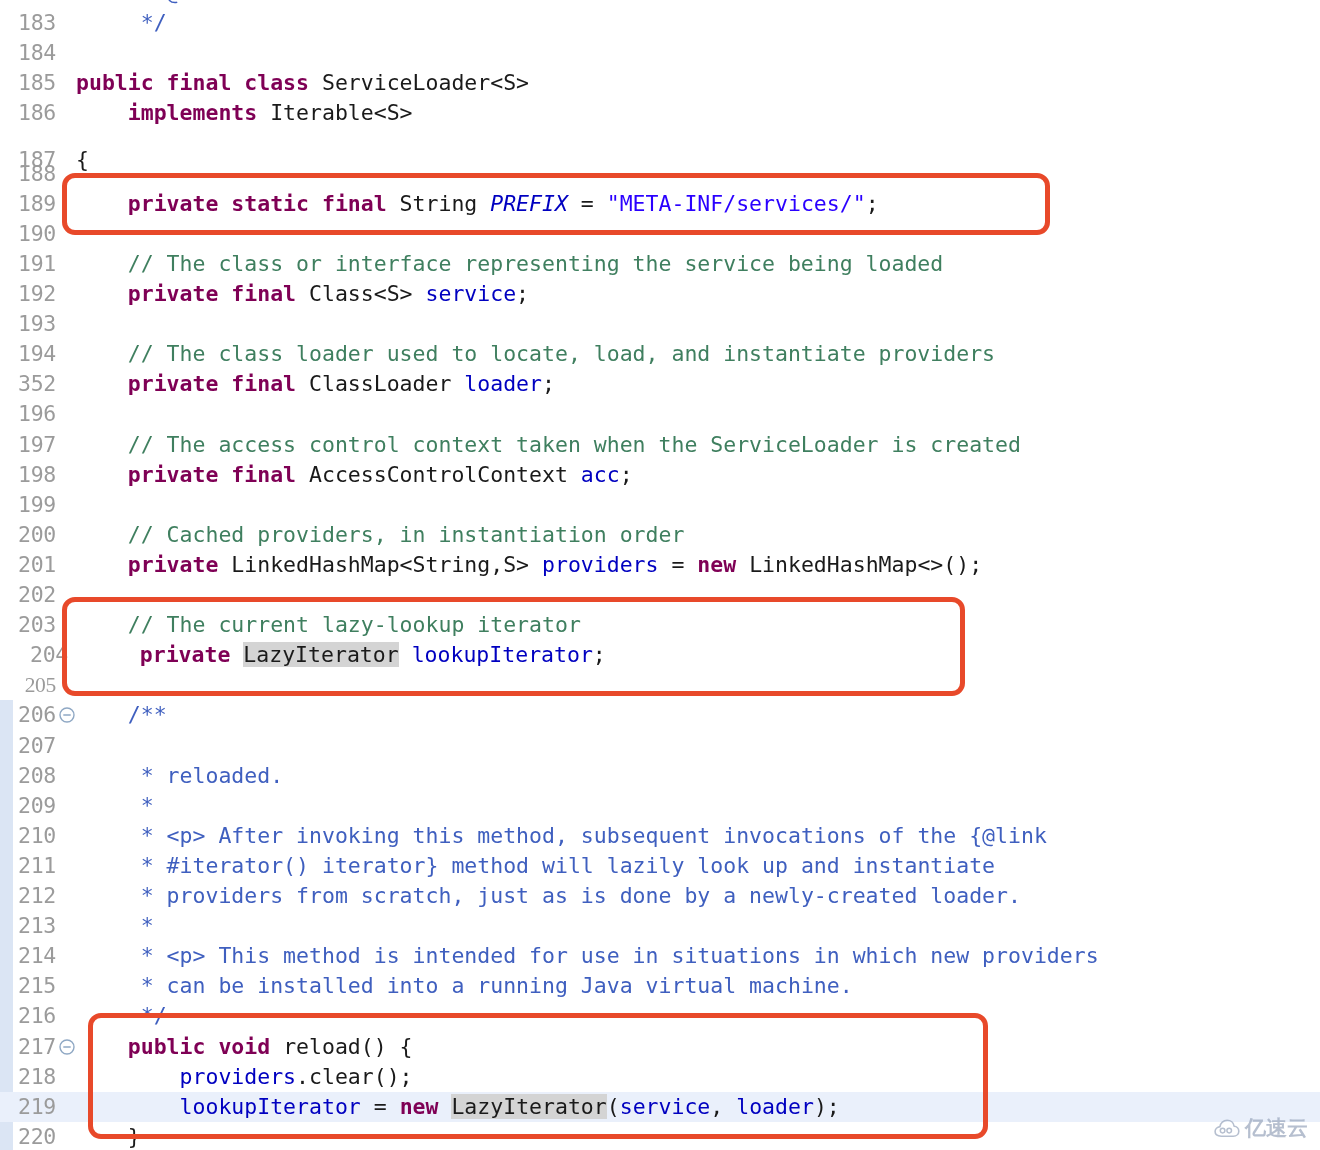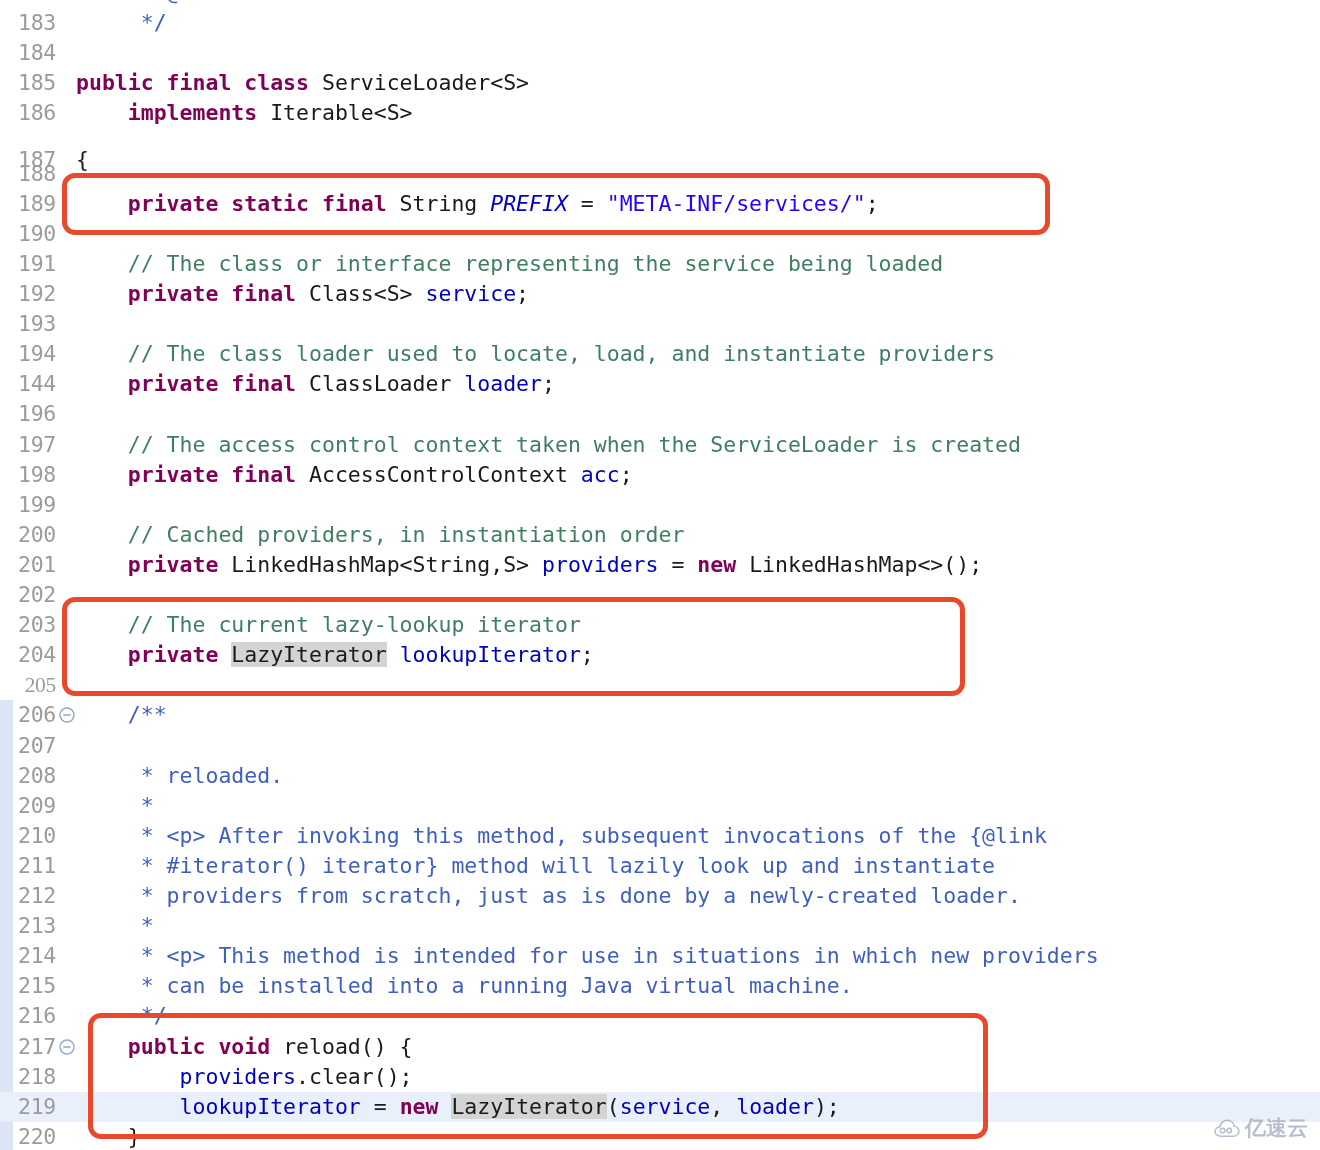--- a/index.html
+++ b/index.html
@@ -130,30 +130,30 @@
       <div class="row" style="position: absolute; left: 0px; width: 1320px; top: 68.3px;"><span class="lineno">185</span><span class="src"><span class="kw">public final class </span><span class="typ">ServiceLoader&lt;S&gt;</span></span></div>
       <div class="row" style="position: absolute; left: 0px; width: 1320px; top: 98.4px;"><span class="lineno">186</span><span class="src"><span class="pun">    </span><span class="kw">implements </span><span class="typ">Iterable&lt;S&gt;</span></span></div>
       <div class="row" style="position: absolute; left: 0px; width: 1144px; top: 145px;"><span class="lineno">187</span><span class="src"><span class="pun">{</span></span></div>
       <div class="row" style="position: absolute; left: 0px; width: 1320px; top: 158.6px;"><span class="lineno">188</span><span class="src"></span></div>
       <div class="row" style="position: absolute; left: 0px; width: 1320px; top: 188.7px;"><span class="lineno">189</span><span class="src"><span class="pun">    </span><span class="kw">private static final </span><span class="typ">String </span><span class="sfld">PREFIX</span><span class="pun"> = </span><span class="str">"META-INF/services/"</span><span class="pun">;</span></span></div>
       <div class="row" style="position: absolute; left: 0px; width: 1320px; top: 218.8px;"><span class="lineno">190</span><span class="src"></span></div>
       <div class="row" style="position: absolute; left: 0px; width: 1320px; top: 248.9px;"><span class="lineno">191</span><span class="src"><span class="pun">    </span><span class="cmt">// The class or interface representing the service being loaded</span></span></div>
       <div class="row" style="position: absolute; left: 0px; width: 1320px; top: 279px;"><span class="lineno">192</span><span class="src"><span class="pun">    </span><span class="kw">private final </span><span class="typ">Class&lt;S&gt; </span><span class="fld">service</span><span class="pun">;</span></span></div>
       <div class="row" style="position: absolute; left: 0px; width: 1320px; top: 309.1px; padding-left: 20px;"><span class="lineno">193</span><span class="src"></span></div>
       <div class="row" style="position: absolute; left: 0px; width: 1320px; top: 339.2px;"><span class="lineno">194</span><span class="src"><span class="pun">    </span><span class="cmt">// The class loader used to locate, load, and instantiate providers</span></span></div>
-      <div class="row" style="position: absolute; left: 0px; width: 1320px; top: 369.3px;"><span class="lineno">144</span><span class="src"><span class="pun">    </span><span class="kw">private final </span><span class="typ">ClassLoader </span><span class="fld">loader</span><span class="pun">;</span></span></div>
+      <div class="row" style="position: absolute; left: 0px; width: 1320px; top: 369.3px;"><span class="lineno">352</span><span class="src"><span class="pun">    </span><span class="kw">private final </span><span class="typ">ClassLoader </span><span class="fld">loader</span><span class="pun">;</span></span></div>
       <div class="row" style="position: absolute; left: 0px; width: 1320px; top: 399.4px;"><span class="lineno">196</span><span class="src"></span></div>
       <div class="row" style="position: absolute; left: 0px; width: 1320px; top: 429.5px;"><span class="lineno">197</span><span class="src"><span class="pun">    </span><span class="cmt">// The access control context taken when the ServiceLoader is created</span></span></div>
       <div class="row" style="position: absolute; left: 0px; width: 1320px; top: 459.6px;"><span class="lineno">198</span><span class="src"><span class="pun">    </span><span class="kw">private final </span><span class="typ">AccessControlContext </span><span class="fld">acc</span><span class="pun">;</span></span></div>
       <div class="row" style="position: absolute; left: 0px; width: 1176px; top: 489.7px;"><span class="lineno">199</span><span class="src"></span></div>
       <div class="row" style="position: absolute; left: 0px; width: 1102px; top: 519.8px;"><span class="lineno">200</span><span class="src"><span class="pun">    </span><span class="cmt">// Cached providers, in instantiation order</span></span></div>
       <div class="row" style="position: absolute; left: 0px; width: 1320px; top: 549.9px;"><span class="lineno">201</span><span class="src"><span class="pun">    </span><span class="kw">private </span><span class="typ">LinkedHashMap&lt;String,S&gt; </span><span class="fld">providers</span><span class="pun"> = </span><span class="kw">new </span><span class="typ">LinkedHashMap&lt;&gt;();</span></span></div>
       <div class="row" style="position: absolute; left: 0px; width: 1050px; top: 580px;"><span class="lineno">202</span><span class="src"></span></div>
       <div class="row" style="position: absolute; left: 0px; width: 1320px; top: 610.1px;"><span class="lineno">203</span><span class="src"><span class="pun">    </span><span class="cmt">// The current lazy-lookup iterator</span></span></div>
-      <div class="row" style="position: absolute; left: 0px; width: 1204px; top: 640.2px;"><span class="lineno">204</span><span class="src"><span class="pun">    </span><span class="kw">private </span><span class="typ occ">LazyIterator</span><span class="pun"> </span><span class="fld">lookupIterator</span><span class="pun">;</span></span></div>
+      <div class="row" style="position: absolute; left: 12px; width: 1204px; top: 640.2px;"><span class="lineno">204</span><span class="src"><span class="pun">    </span><span class="kw">private </span><span class="typ occ">LazyIterator</span><span class="pun"> </span><span class="fld">lookupIterator</span><span class="pun">;</span></span></div>
       <div class="row" style="position: absolute; left: 0px; width: 1320px; top: 670.3px; font-family: Liberation Serif, serif;"><span class="lineno">205</span><span class="src"></span></div>
       <div class="row" style="position: absolute; left: 0px; width: 1320px; top: 700.4px;"><span class="lineno">206</span><span class="fold"><svg width="16" height="16" viewBox="0 0 16 16">
             <circle cx="8" cy="8" r="7" fill="#ffffff" stroke="#8fa8c4" stroke-width="1.4"></circle>
             <line x1="4.3" y1="8" x2="11.7" y2="8" stroke="#8fa8c4" stroke-width="1.5"></line>
           </svg></span><span class="src"><span class="pun">    </span><span class="doc">/**</span></span></div>
       <div class="row" style="position: absolute; left: 0px; width: 1320px; top: 730.5px;"><span class="lineno">207</span></div>
       <div class="row" style="position: absolute; left: 0px; width: 1320px; top: 760.6px;"><span class="lineno">208</span><span class="src"><span class="pun">     </span><span class="doc">* reloaded.</span></span></div>
       <div class="row" style="position: absolute; left: 0px; width: 1320px; top: 790.7px;"><span class="lineno">209</span><span class="src"><span class="pun">     </span><span class="doc">*</span></span></div>
       <div class="row" style="position: absolute; left: 0px; width: 1320px; top: 820.8px;"><span class="lineno">210</span><span class="src"><span class="pun">     </span><span class="doc">* &lt;p&gt; After invoking this method, subsequent invocations of the {@link</span></span></div>
       <div class="row" style="position: absolute; left: 0px; width: 1320px; top: 850.9px;"><span class="lineno">211</span><span class="src"><span class="pun">     </span><span class="doc">* #iterator() iterator} method will lazily look up and instantiate</span></span></div>

